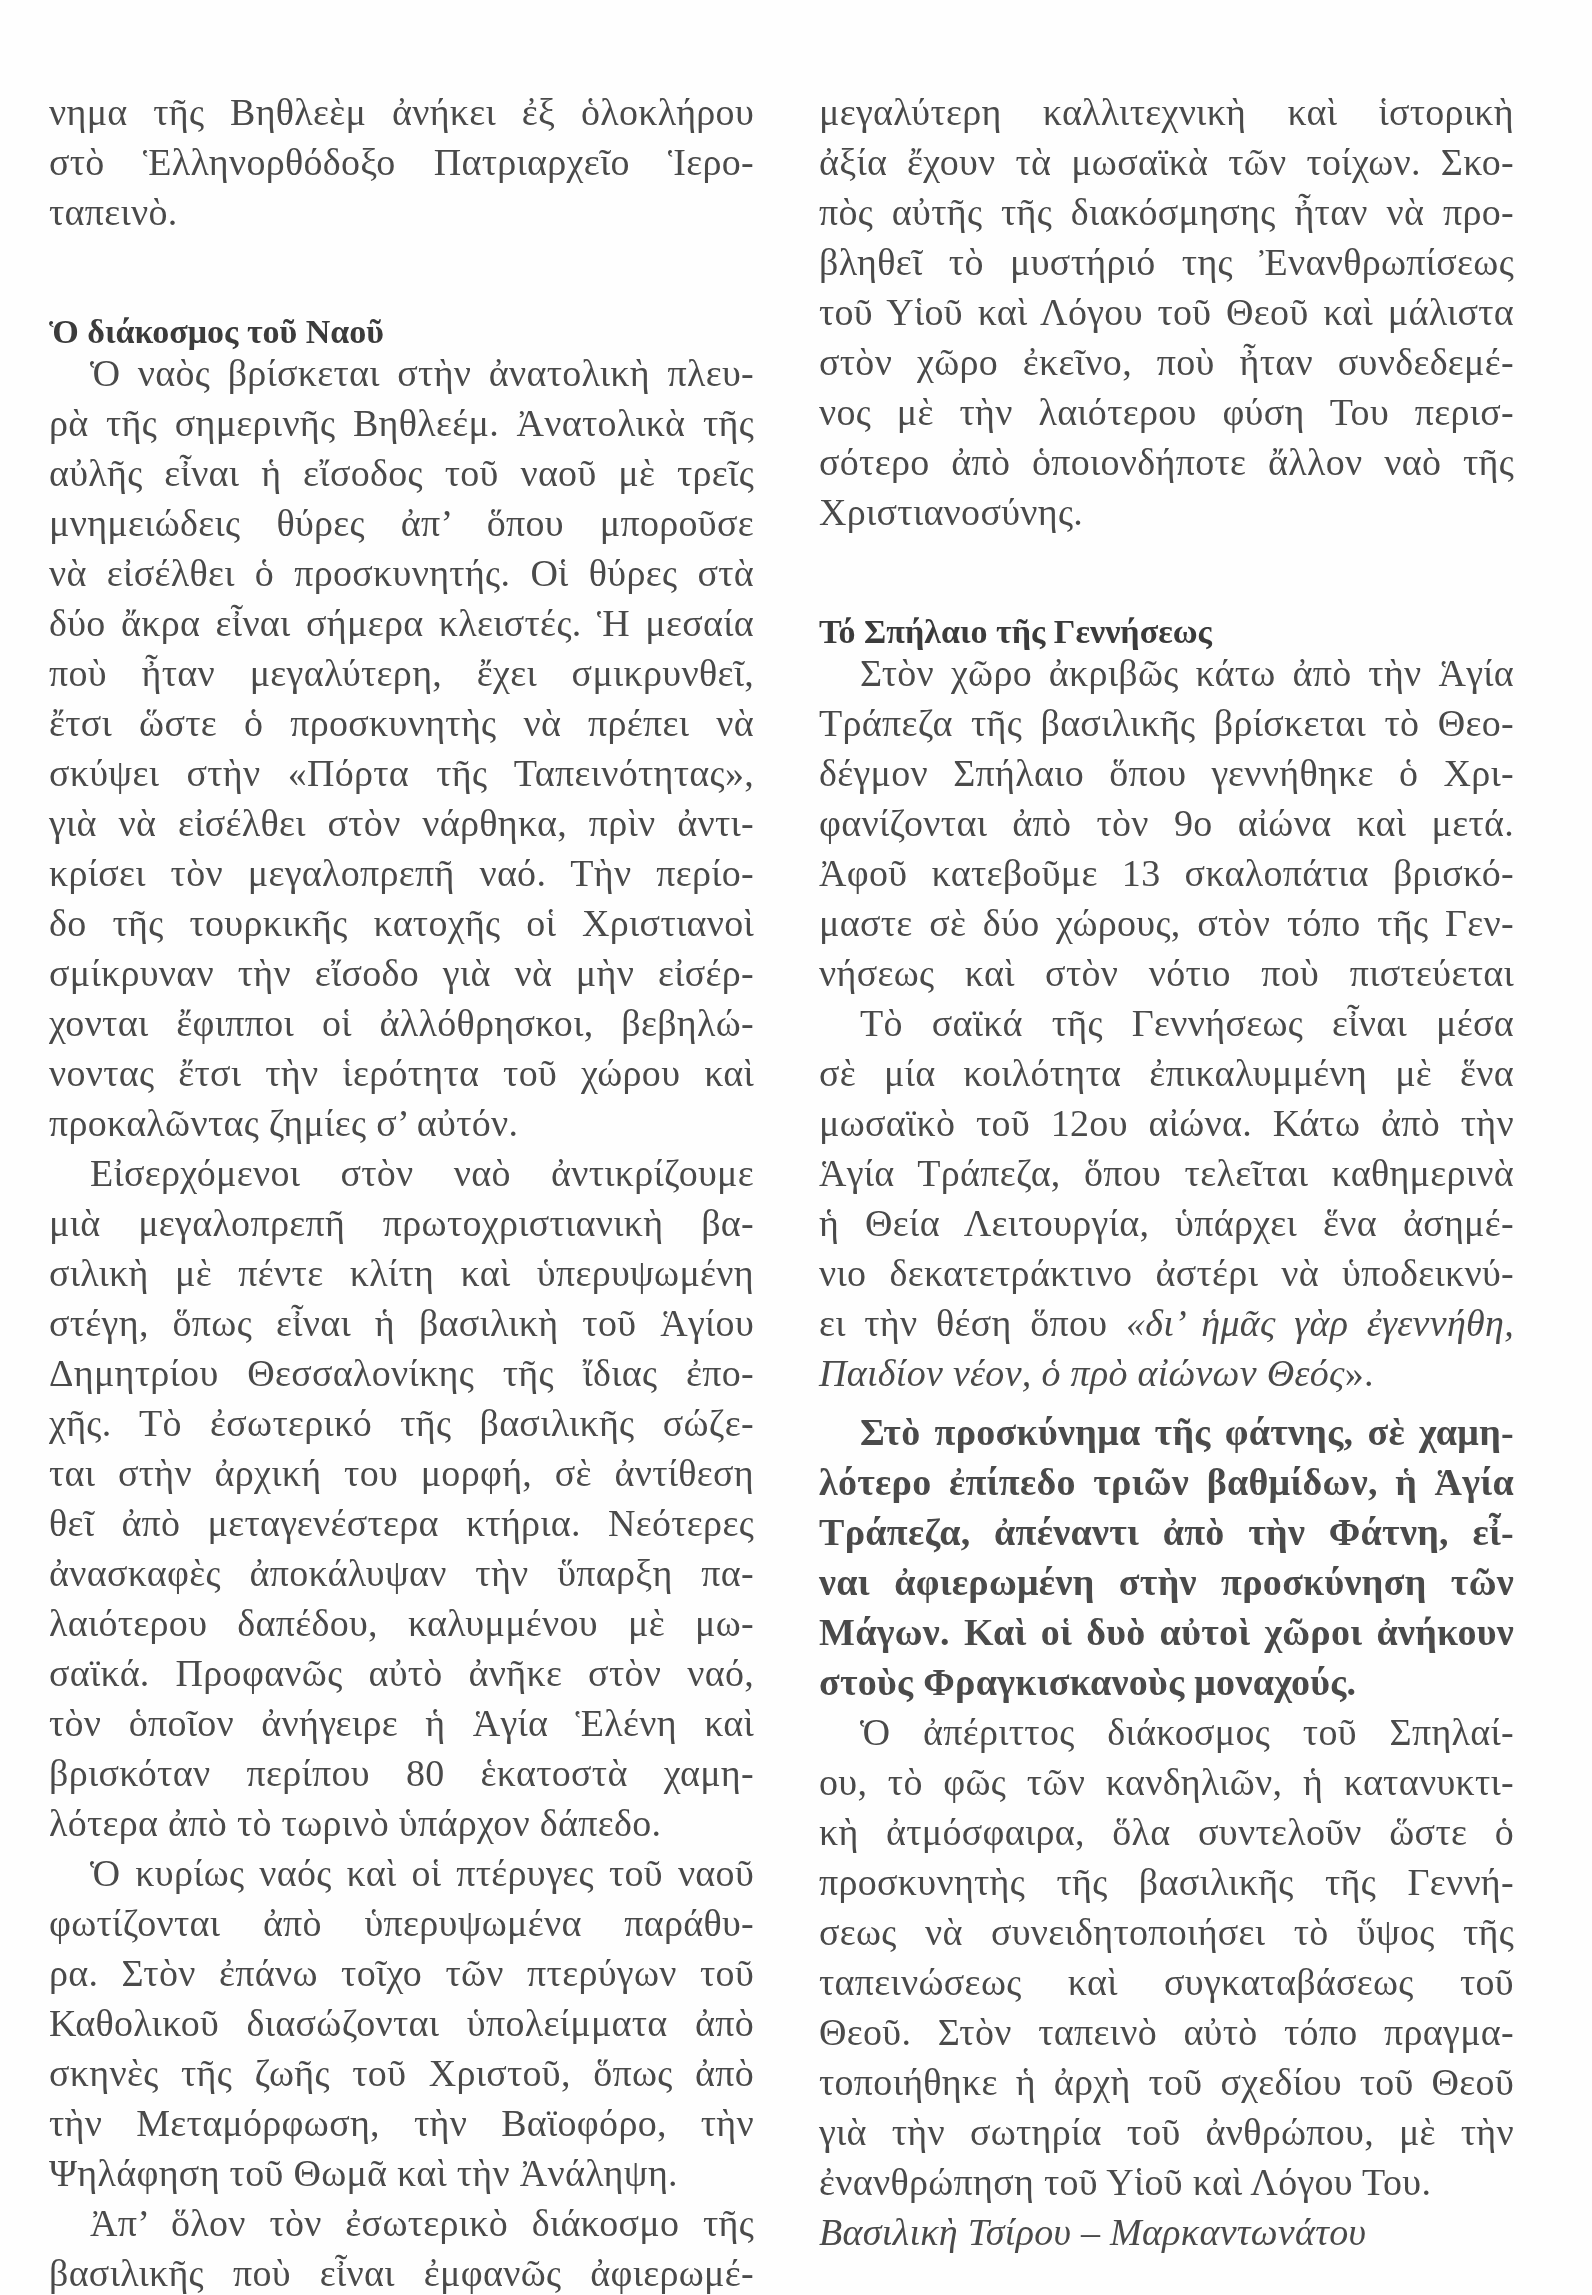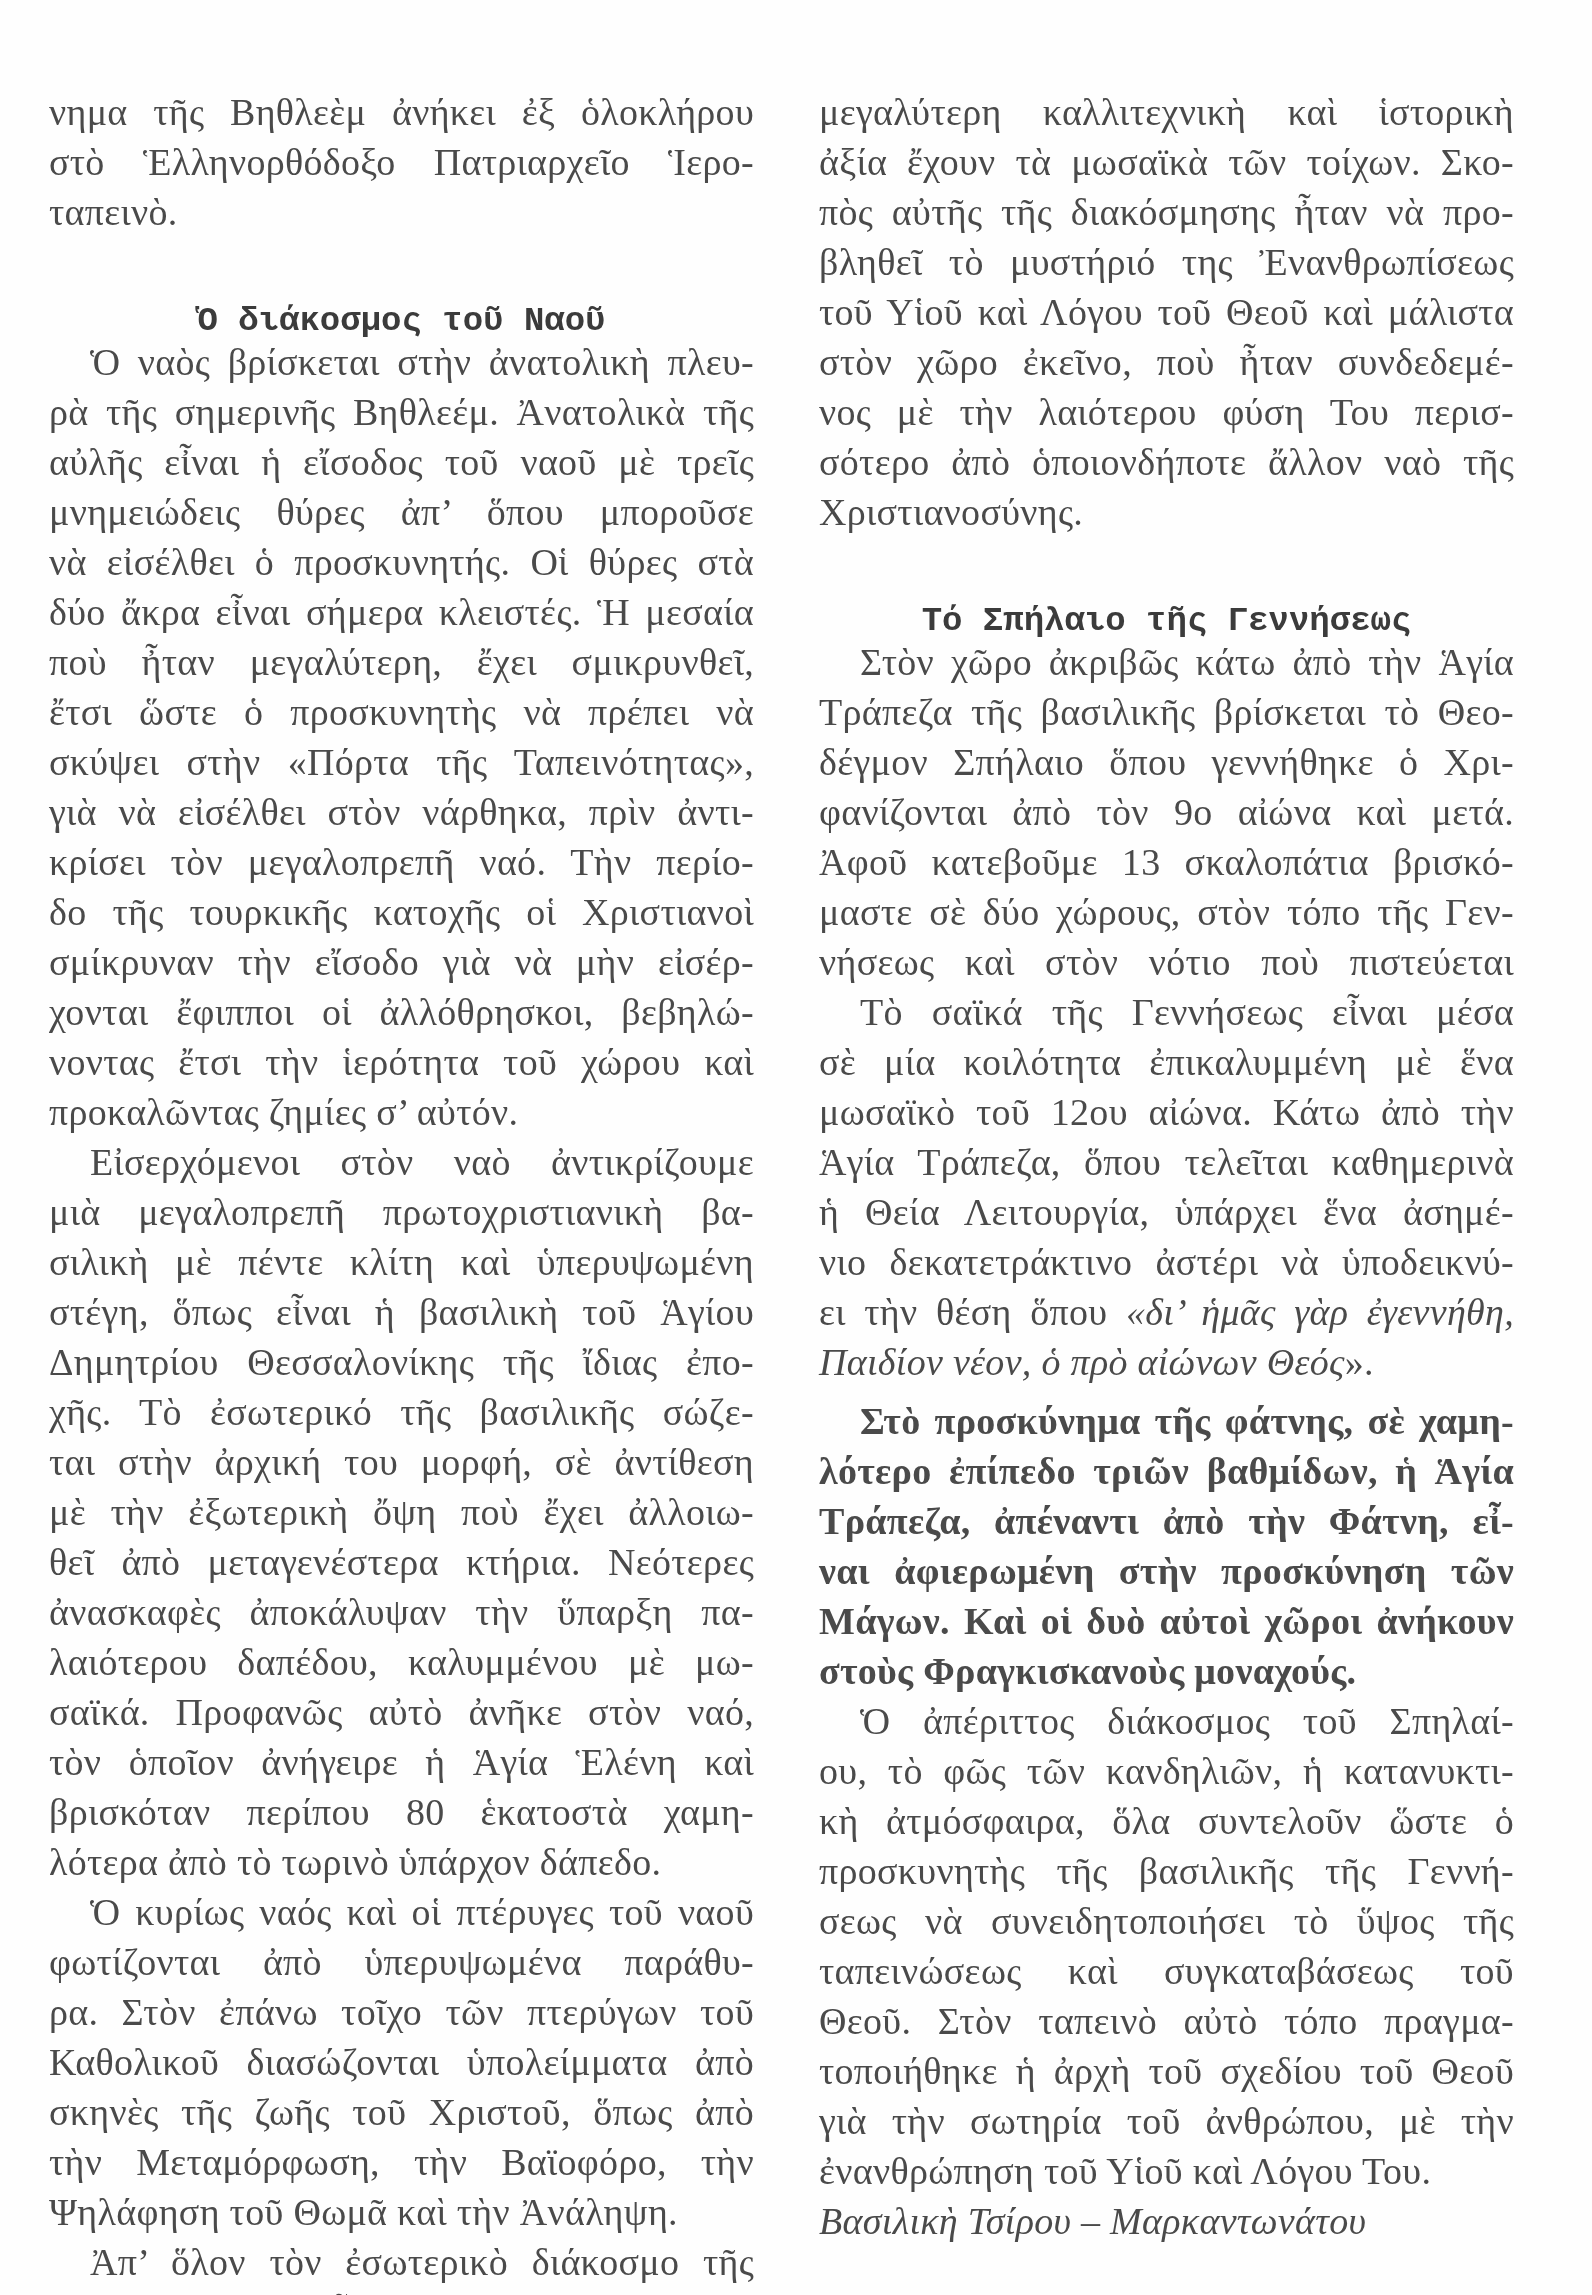--- a/index.html
+++ b/index.html
@@ -16,29 +16,29 @@
     color: #4a4a4a;
     white-space: nowrap;
     text-align: justify;
     text-align-last: justify;
     letter-spacing: 0.3px;
   }
   .line.last { text-align-last: left; }
   .line.indent { padding-left: 41px; }
   .line.blank { height: 50px; }
   .heading {
-    font-family: Liberation Mono, monospace;
+    font-family: Liberation Serif, serif;
     font-weight: bold;
     font-size: 34px;
     line-height: 50px;
     height: 50px;
     color: #3b3b3b;
     white-space: nowrap;
-    text-align: center;
-    margin-top: 9px;
+    text-align: left;
+    margin-top: 20px;
     margin-bottom: -9px;
   }
   .italic { font-style: italic; }
   .signature .line { text-align-last: left; }
 </style>
 </head>
 <body>
 
 <div class="page">
 
@@ -72,21 +72,20 @@
     </div>
 
     <div>
       <div class="line indent">Εἰσερχόμενοι στὸν ναὸ ἀντικρίζουμε</div>
       <div class="line">μιὰ μεγαλοπρεπῆ πρωτοχριστιανικὴ βα-</div>
       <div class="line">σιλικὴ μὲ πέντε κλίτη καὶ ὑπερυψωμένη</div>
       <div class="line">στέγη, ὅπως εἶναι ἡ βασιλικὴ τοῦ Ἁγίου</div>
       <div class="line">Δημητρίου Θεσσαλονίκης τῆς ἴδιας ἐπο-</div>
       <div class="line">χῆς. Τὸ ἐσωτερικό τῆς βασιλικῆς σώζε-</div>
       <div class="line">ται στὴν ἀρχική του μορφή, σὲ ἀντίθεση</div>
-      <div class="line">μὲ τὴν ἐξωτερικὴ ὄψη ποὺ ἔχει ἀλλοιω-</div>
       <div class="line">θεῖ ἀπὸ μεταγενέστερα κτήρια. Νεότερες</div>
       <div class="line">ἀνασκαφὲς ἀποκάλυψαν τὴν ὕπαρξη πα-</div>
       <div class="line">λαιότερου δαπέδου, καλυμμένου μὲ μω-</div>
       <div class="line">σαϊκά. Προφανῶς αὐτὸ ἀνῆκε στὸν ναό,</div>
       <div class="line">τὸν ὁποῖον ἀνήγειρε ἡ Ἁγία Ἑλένη καὶ</div>
       <div class="line">βρισκόταν περίπου 80 ἑκατοστὰ χαμη-</div>
       <div class="line last">λότερα ἀπὸ τὸ τωρινὸ ὑπάρχον δάπεδο.</div>
     </div>
 
     <div>

